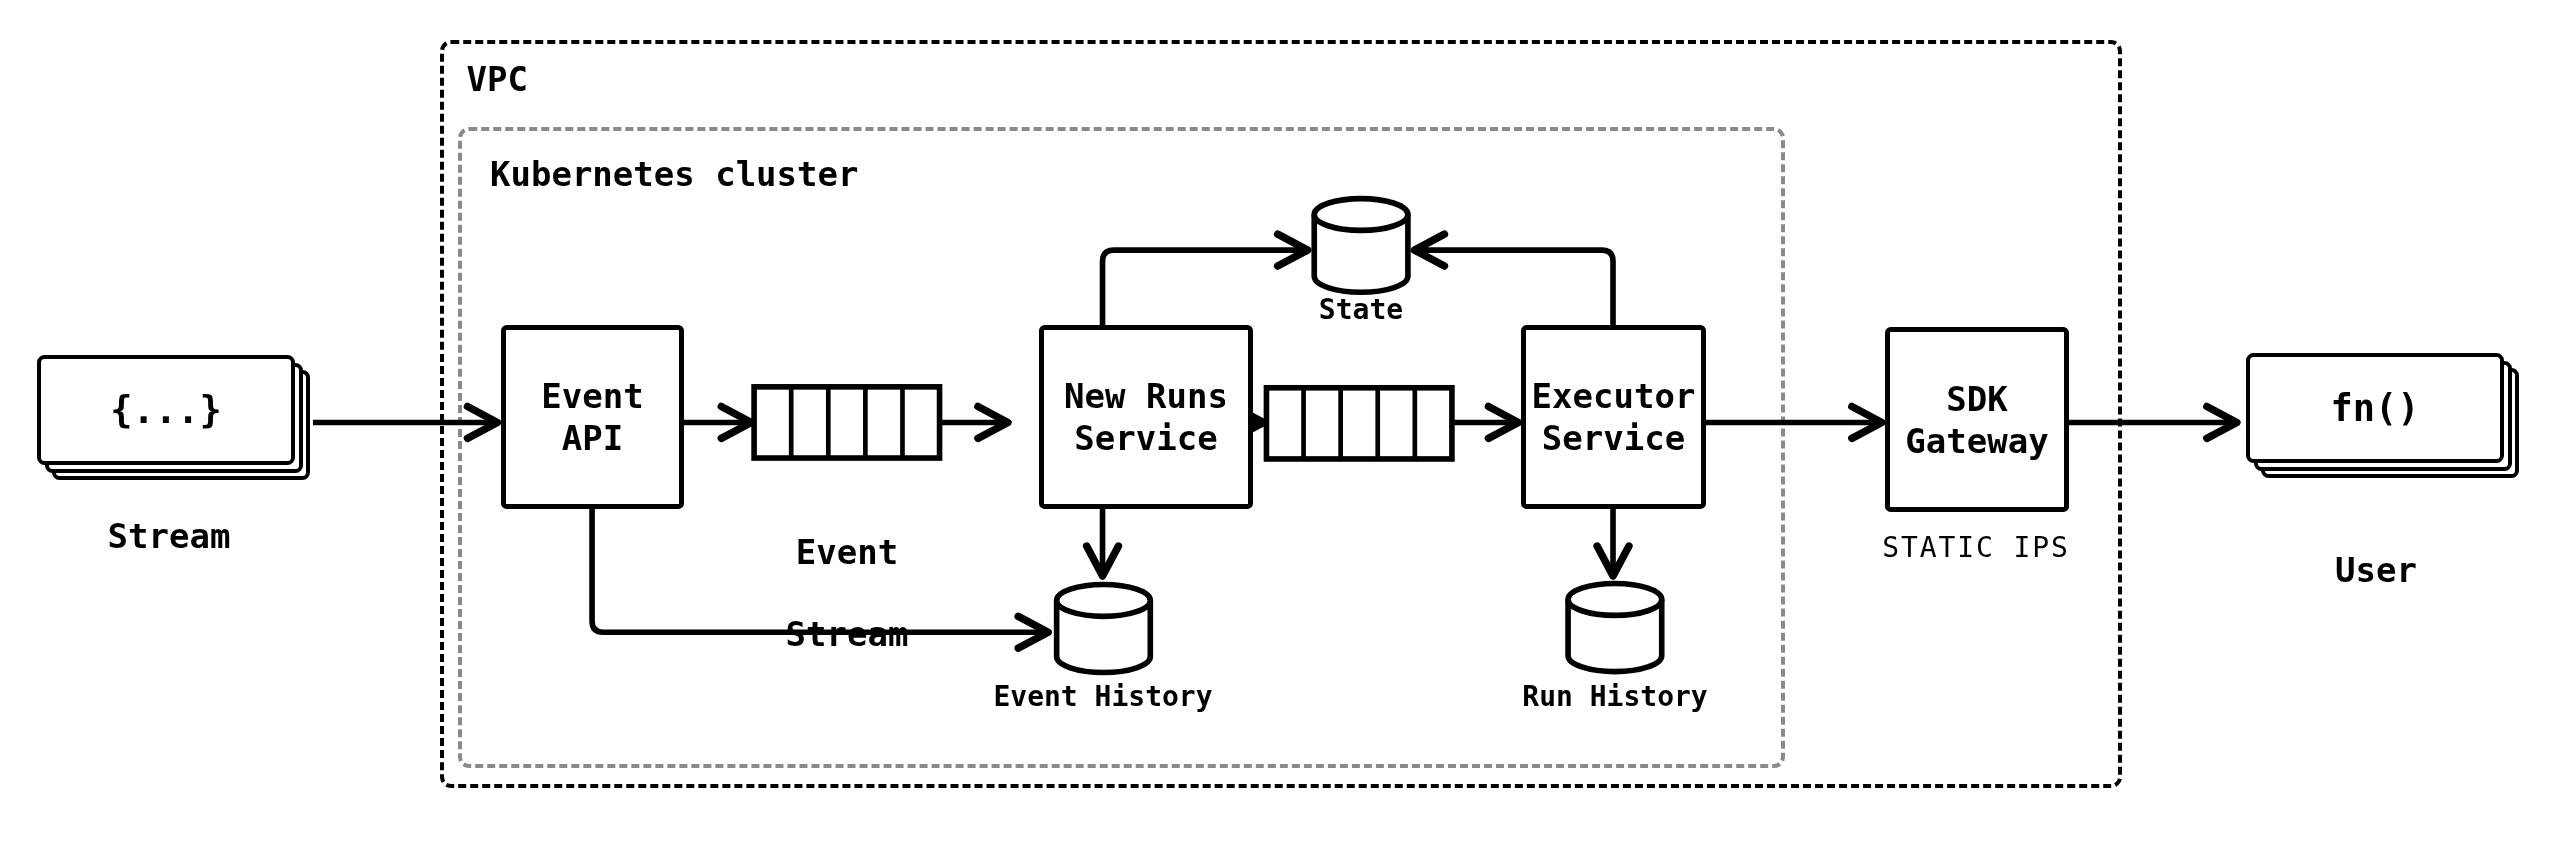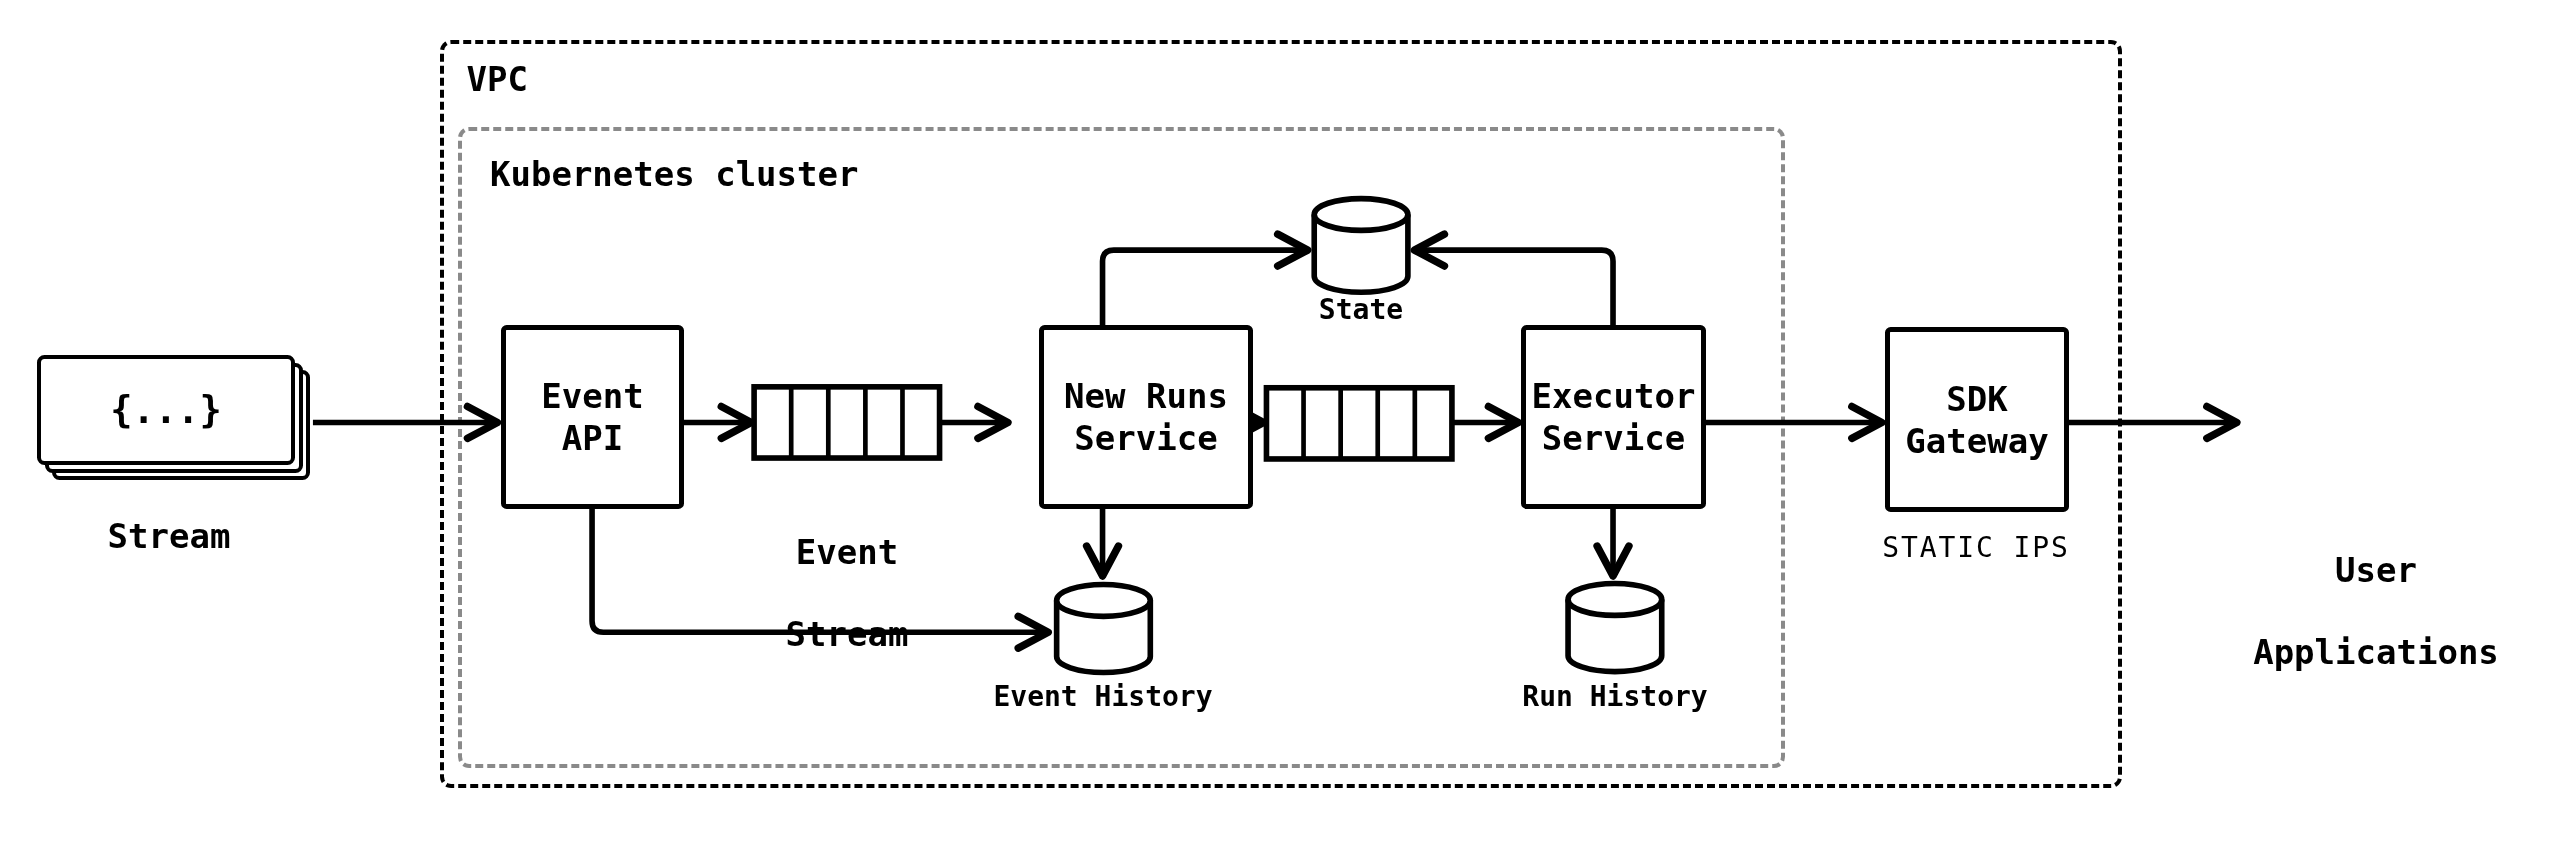--- a/index.html
+++ b/index.html
@@ -163,23 +163,29 @@
     <span>Executor</span>
     <span>Service</span>
   </div>
 
   <div class="node-box" id="sdk-gateway">
     <span>SDK</span>
     <span>Gateway</span>
   </div>
   <div class="caption" id="static-ips-label">STATIC IPS</div>
 
+  <div class="stack" id="userapps-stack">
+    <div class="card layer3"></div>
+    <div class="card layer2"></div>
+    <div class="card front">
+      <span>fn()</span>
+    </div>
+  </div>
   <div class="caption big" id="user-apps-label">
     <div>User</div>
-    <div>Applications</div>
   </div>
 
   <div class="caption small" id="state-label">State</div>
   <div class="caption small" id="event-history-label">Event History</div>
   <div class="caption small" id="run-history-label">Run History</div>
 
 </div>
 
 
 </body></html>

